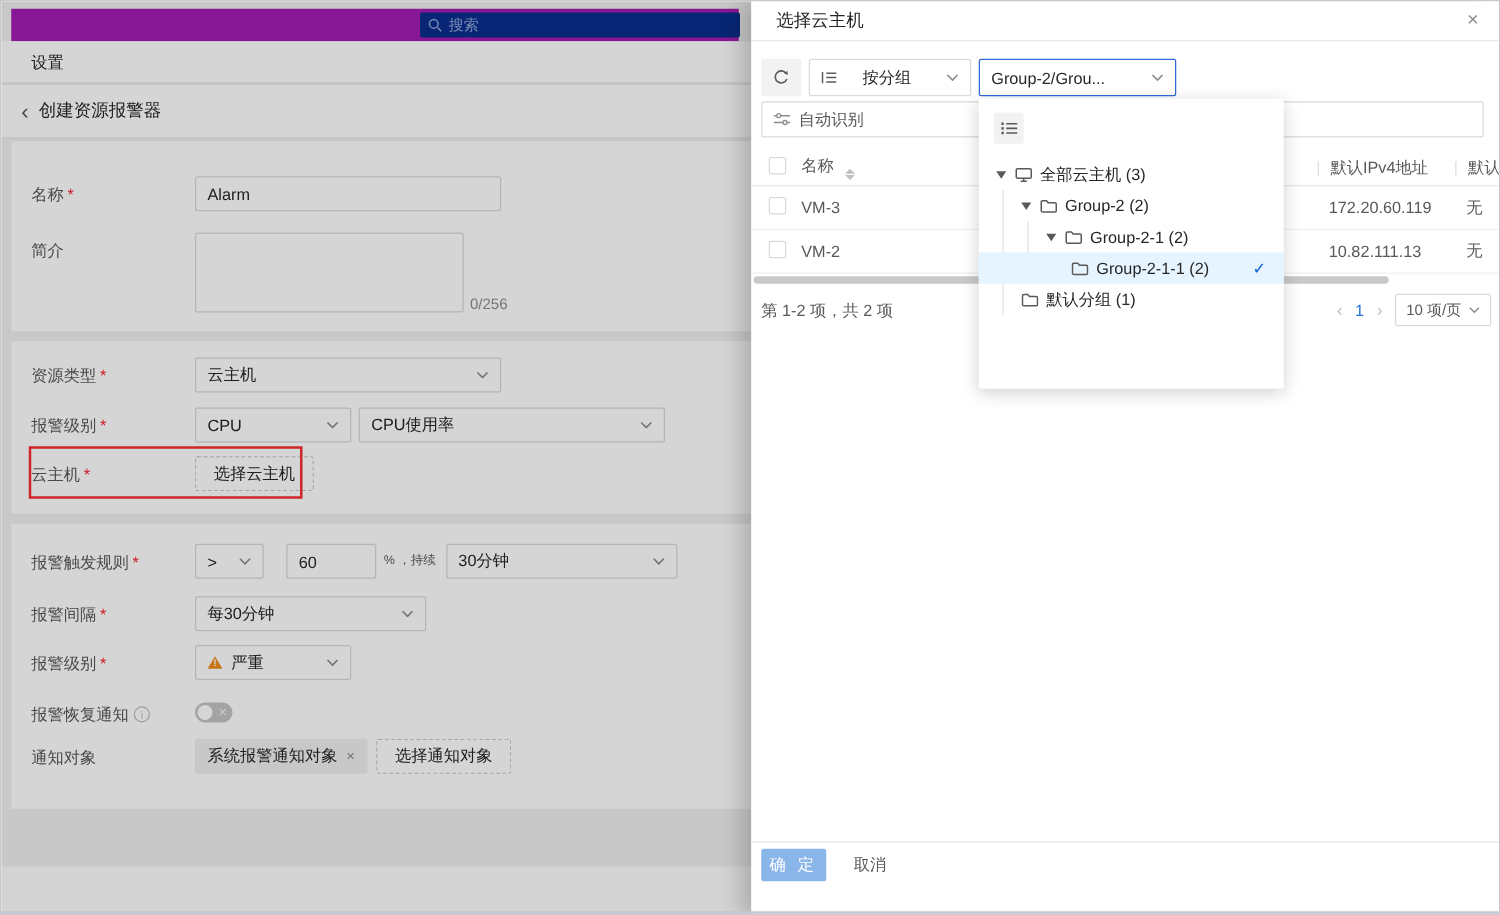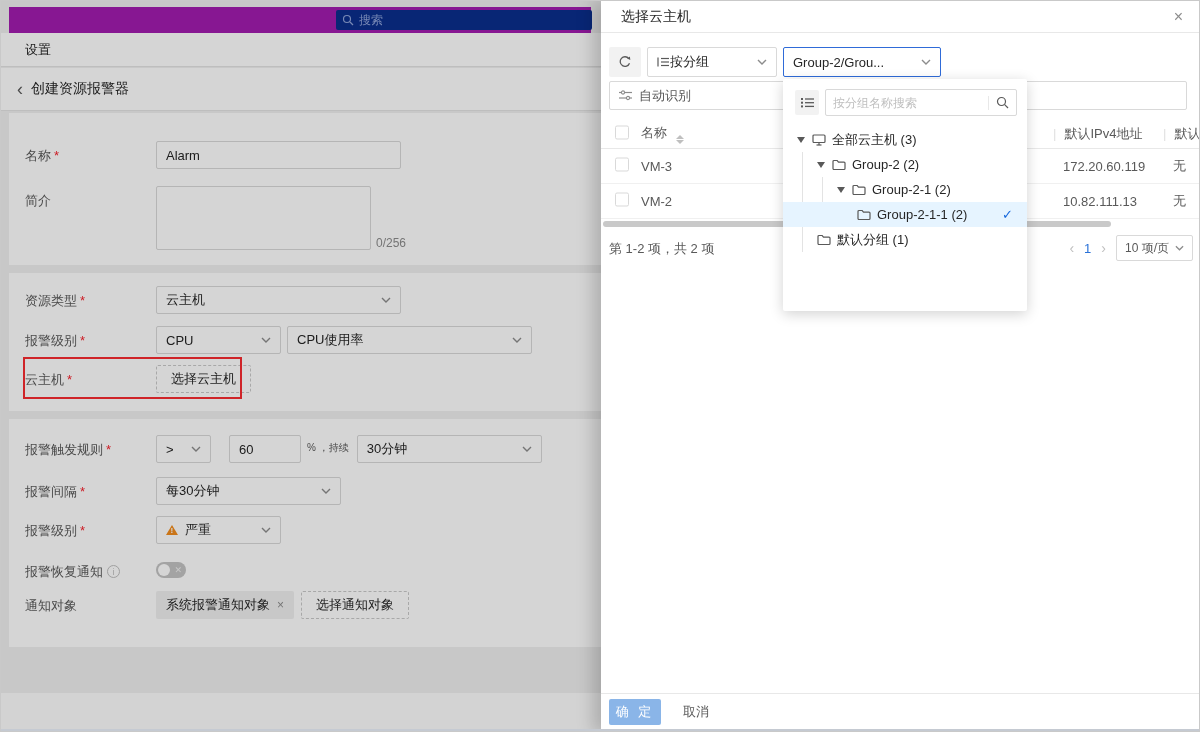--- a/index.html
+++ b/index.html
@@ -90,21 +90,21 @@
   .tp-search input::placeholder { color:#bfbfbf; }
   .tp-search .divider { width:1px; height:14px; background:#e8e8e8; margin:0 7px 0 auto; }
   .tree { position:absolute; left:0; top:48px; width:244px; }
   .tree-row { position:relative; height:25px; display:flex; align-items:center; font-size:13px; color:#262626; cursor:pointer; white-space:nowrap; }
   .tree-row.selected { background:#e6f4ff; }
   .caret { width:0; height:0; border-left:4.5px solid transparent; border-right:4.5px solid transparent; border-top:6px solid #595959; margin-right:7px; flex:none; }
   .t-icon { margin-right:6px; flex:none; display:inline-flex; }
   .t-check { position:absolute; right:14px; color:#1668dc; font-size:13px; font-weight:bold; }
   .guide { position:absolute; width:1px; background:#e3e3e3; }
 
-  .d-bottom { position:absolute; left:0; top:692px; width:600px; height:36px; border-top:1px solid #e8e8e8; display:flex; align-items:center; padding-left:8px; gap:22px; }
+  .d-bottom { position:absolute; left:0; top:672px; width:600px; height:36px; border-top:1px solid #e8e8e8; display:flex; align-items:center; padding-left:8px; gap:22px; }
   .ok-btn { width:52px; height:26px; background:#8ab5e8; color:#fff; border:none; border-radius:2px; font-size:13px; letter-spacing:3px; cursor:pointer; }
   .cancel-btn { background:none; border:none; font-size:13px; color:#595959; cursor:pointer; }
 
   .window-bottom { position:absolute; left:0; top:728px; width:1200px; height:4px; background:#c5cad2; z-index:10; }
   svg { display:block; }
 </style>
 </head>
 <body>
 
 <div class="app">
@@ -266,21 +266,21 @@
     <div class="d-toolbar">
       <button class="refresh-btn">
         <span>
           <svg width="14" height="14" viewBox="0 0 14 14">
               <path d="M11.5 8.2 A 4.8 4.8 0 1 1 10.8 3.6" fill="none" stroke="#595959" stroke-width="1.3"></path>
               <polygon points="11.9,1.6 12.3,5 9.2,3.6" fill="#595959"></polygon>
             </svg>
         </span>
       </button>
       <div class="ctl sel sel30 grp-mode">
-        <span style="display:flex;align-items:center;gap:0;justify-content:space-between;">
+        <span style="display:flex;align-items:center;gap:20px;justify-content:space-between;">
           <span>
             <svg width="13" height="12" viewBox="0 0 13 12">
                 <line x1="1" y1="1.5" x2="1" y2="10.5" stroke="#595959" stroke-width="1.2"></line>
                 <line x1="4" y1="2.5" x2="12" y2="2.5" stroke="#595959" stroke-width="1.2"></line>
                 <line x1="4" y1="6" x2="12" y2="6" stroke="#595959" stroke-width="1.2"></line>
                 <line x1="4" y1="9.5" x2="12" y2="9.5" stroke="#595959" stroke-width="1.2"></line>
               </svg>
           </span>
           <span>按分组</span>
         </span>
@@ -365,30 +365,20 @@
           <svg width="13" height="11" viewBox="0 0 13 11">
               <rect x="0" y="1" width="2" height="2" fill="#595959"></rect>
               <line x1="4" y1="2" x2="13" y2="2" stroke="#595959" stroke-width="1.3"></line>
               <rect x="0" y="4.7" width="2" height="2" fill="#595959"></rect>
               <line x1="4" y1="5.7" x2="13" y2="5.7" stroke="#595959" stroke-width="1.3"></line>
               <rect x="0" y="8.4" width="2" height="2" fill="#595959"></rect>
               <line x1="4" y1="9.4" x2="13" y2="9.4" stroke="#595959" stroke-width="1.3"></line>
             </svg>
         </span>
       </button>
-      <div class="tp-search">
-        <input placeholder="按分组名称搜索" style="">
-        <span class="divider"></span>
-        <span>
-          <svg width="13" height="13" viewBox="0 0 13 13">
-              <circle cx="5.5" cy="5.5" r="4" fill="none" stroke="#595959" stroke-width="1.2"></circle>
-              <line x1="8.7" y1="8.7" x2="12" y2="12" stroke="#595959" stroke-width="1.2"></line>
-            </svg>
-        </span>
-      </div>
       <div class="tree">
         <div class="guide" style="left:19px; top:25px; height:100px;"></div>
         <div class="guide" style="left:39px; top:50px; height:50px;"></div>
       <div class="tree-row" style="padding-left: 14px;">
             <span class="caret"></span>
             <span class="t-icon">
               <svg width="14" height="12" viewBox="0 0 14 12">
                 <rect x="1" y="1" width="12" height="7.5" rx="1" fill="none" stroke="#595959" stroke-width="1.2"></rect>
                 <line x1="4.5" y1="11" x2="9.5" y2="11" stroke="#595959" stroke-width="1.2"></line>
                 <line x1="7" y1="8.5" x2="7" y2="11" stroke="#595959" stroke-width="1.2"></line>

